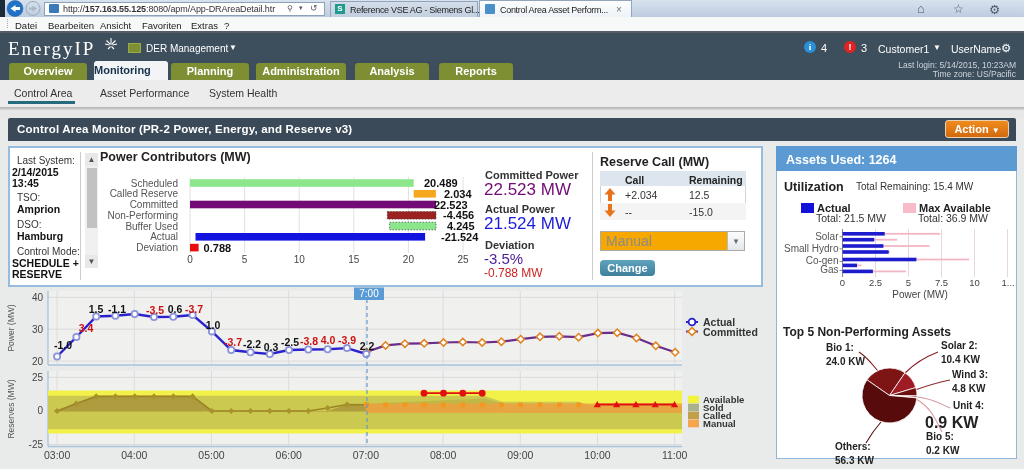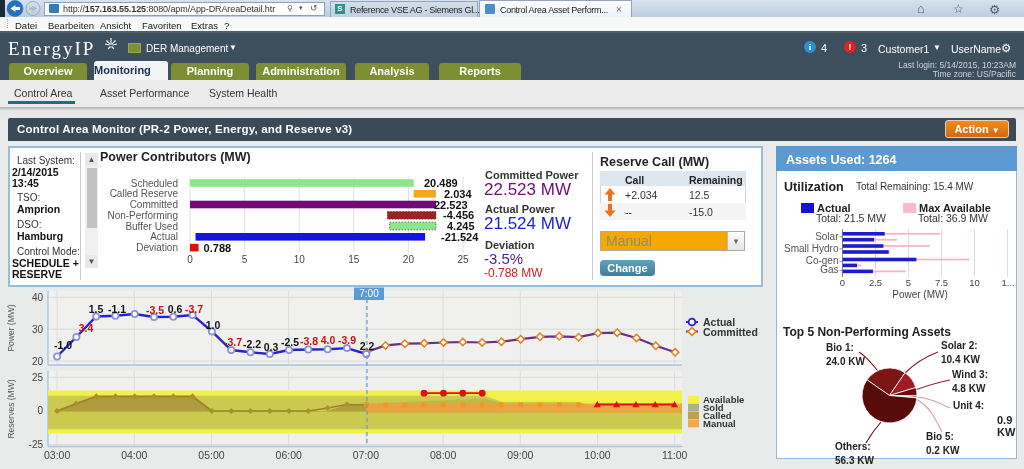--- a/index.html
+++ b/index.html
@@ -69,21 +69,21 @@
 <div class="abs" style="left:951px;top:42.5px;font-size:10.5px;color:#fff">UserName</div>
 <div class="abs" style="left:1001px;top:40.5px;font-size:11.5px;color:#fff">⚙</div>
 <div class="abs" style="left:0;top:60px;width:1016px;font-size:8.5px;color:#cdd5dc;text-align:right">Last login: 5/14/2015, 10:23AM</div>
 <div class="abs" style="left:0;top:69px;width:1016px;font-size:8.5px;color:#cdd5dc;text-align:right">Time zone: US/Pacific</div>
 
 <div class="abs" style="left:9px;top:63px;width:78px;height:17px;background:#7e8f33;border-radius:3px 3px 0 0;color:#fff;font-size:11px;font-weight:bold;text-align:center;line-height:17px">Overview</div>
 <div class="abs" style="left:94px;top:61px;width:74px;height:19px;background:#f2f4f5;border-radius:3px 3px 0 0;color:#16324f;font-size:11px;font-weight:bold;text-align:left;line-height:19px">Monitoring</div>
 <div class="abs" style="left:171px;top:63px;width:78px;height:17px;background:#7e8f33;border-radius:3px 3px 0 0;color:#fff;font-size:11px;font-weight:bold;text-align:center;line-height:17px">Planning</div>
 <div class="abs" style="left:256px;top:63px;width:90px;height:17px;background:#7e8f33;border-radius:3px 3px 0 0;color:#fff;font-size:11px;font-weight:bold;text-align:center;line-height:17px">Administration</div>
 <div class="abs" style="left:355px;top:63px;width:74px;height:17px;background:#7e8f33;border-radius:3px 3px 0 0;color:#fff;font-size:11px;font-weight:bold;text-align:center;line-height:17px">Analysis</div>
-<div class="abs" style="left:439px;top:63px;width:82px;height:17px;background:#7e8f33;border-radius:3px 3px 0 0;color:#fff;font-size:11px;font-weight:bold;text-align:center;line-height:17px">Reports</div>
+<div class="abs" style="left:439px;top:63px;width:74px;height:17px;background:#7e8f33;border-radius:3px 3px 0 0;color:#fff;font-size:11px;font-weight:bold;text-align:center;line-height:17px">Reports</div>
 
 <div class="abs" style="left:0;top:80px;width:1024px;height:27px;background:#ececec"></div>
 <div class="abs" style="left:14px;top:87px;font-size:10.5px;color:#333">Control Area</div>
 <div class="abs" style="left:8px;top:101px;width:67px;height:3px;background:#256b7f"></div>
 <div class="abs" style="left:100px;top:87px;font-size:10.5px;color:#333">Asset Performance</div>
 <div class="abs" style="left:209px;top:87px;font-size:10.5px;color:#333">System Health</div>
 <div class="abs" style="left:0;top:107px;width:1024px;height:3px;background:linear-gradient(#b0b0b0,#d8d8d8)"></div>
 <div class="abs" style="left:0;top:110px;width:1024px;height:8px;background:#e7e7e7"></div>
 
 <div class="abs" style="left:8px;top:118px;width:1008px;height:23px;background:#3a4a58;border-radius:2px 2px 0 0"></div>
@@ -239,21 +239,21 @@
       <path d="M889.5,395.5 L916.9,397.5 A27.5,27.5 0 0 1 916.9,397.9 Z" fill="#b06060" stroke="#fff" stroke-width="0.8"></path>
       <path d="M889.5,395.5 L916.9,397.9 A27.5,27.5 0 1 1 866.9,379.8 Z" fill="#570b0b" stroke="#fff" stroke-width="0.8"></path>
     </svg>
 <div class="abs b" style="left:826px;top:342px;font-size:10px;color:#222">Bio 1:</div>
 <div class="abs b" style="left:826px;top:356px;font-size:10px;color:#222">24.0 KW</div>
 <div class="abs b" style="left:941px;top:340px;font-size:10px;color:#222">Solar 2:</div>
 <div class="abs b" style="left:941px;top:354px;font-size:10px;color:#222">10.4 KW</div>
 <div class="abs b" style="left:952px;top:369px;font-size:10px;color:#222">Wind 3:</div>
 <div class="abs b" style="left:952px;top:383px;font-size:10px;color:#222">4.8 KW</div>
 <div class="abs b" style="left:953px;top:400px;font-size:10px;color:#222">Unit 4:</div>
-<div class="abs b" style="left:997px;top:414px;font-size:11px;color:#222">0.9 KW</div>
+<div class="abs b" style="left:925px;top:414px;font-size:16px;color:#222">0.9 KW</div>
 <div class="abs b" style="left:926px;top:431px;font-size:10px;color:#222">Bio 5:</div>
 <div class="abs b" style="left:926px;top:445px;font-size:10px;color:#222">0.2 KW</div>
 <div class="abs b" style="left:835px;top:441px;font-size:10px;color:#222">Others:</div>
 <div class="abs b" style="left:835px;top:455px;font-size:10px;color:#222">56.3 KW</div>
 
 <svg width="770" height="184" viewBox="0 285 770 184" style="position:absolute;left:0;top:285px;font-family:'Liberation Sans',sans-serif">
       <rect x="48" y="291" width="634" height="74" fill="#f0f0ef"></rect>
       <rect x="48" y="371" width="634" height="75.5" fill="#f0f0ef"></rect>
       <line x1="57.1" y1="291" x2="57.1" y2="365" stroke="#dcdcdc" stroke-width="1"></line>
       <line x1="57.1" y1="371" x2="57.1" y2="446.5" stroke="#dcdcdc" stroke-width="1"></line>

